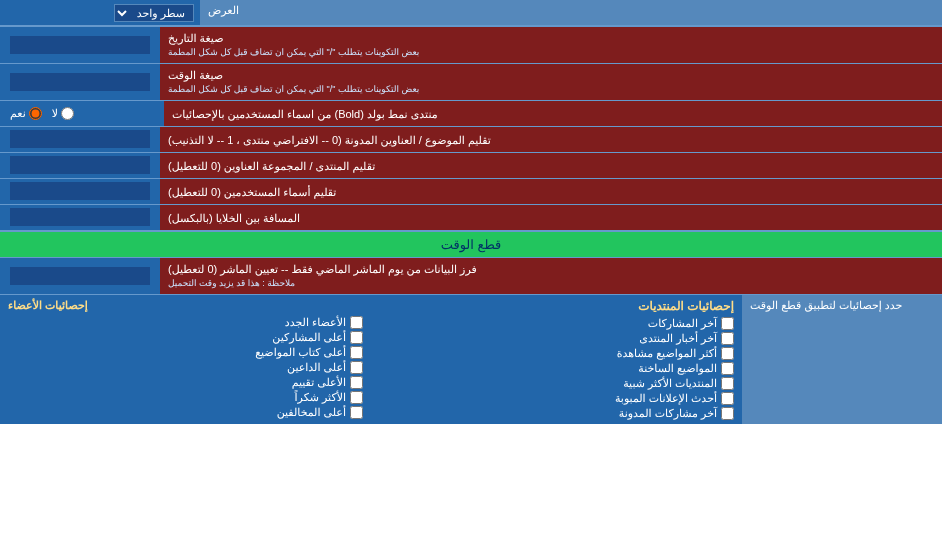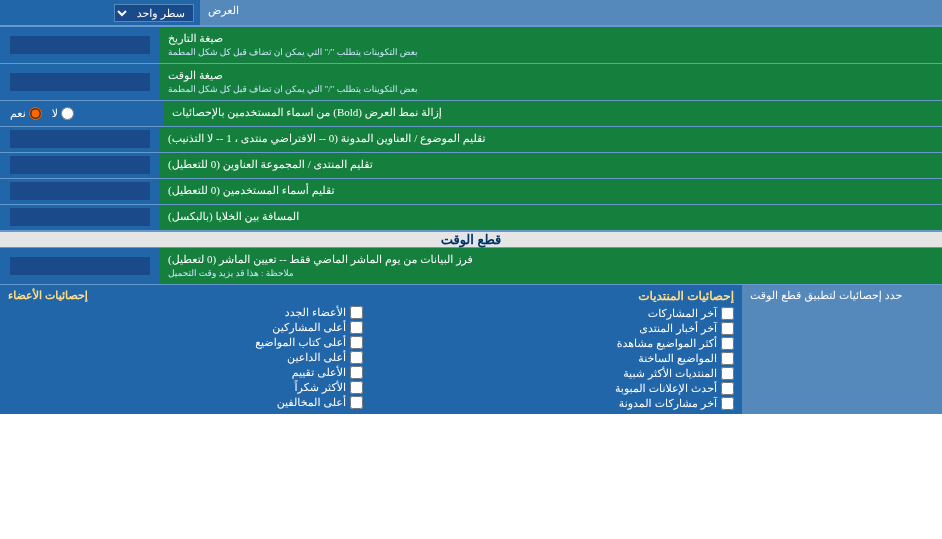--- a/index.html
+++ b/index.html
@@ -13,30 +13,29 @@
       width: 942px;
       background: #fff;
     }
     .row {
       display: flex;
       flex-direction: row;
       border-bottom: 1px solid #6699cc;
       min-height: 26px;
     }
     .label-cell {
-      background: #15803d;
+      background: #7f1d1d;
       color: #fff;
       padding: 4px 8px;
       display: flex;
-      align-items: flex-start;
+      align-items: flex-end;
       justify-content: flex-end;
       text-align: right;
       font-size: 11px;
       line-height: 1.4;
-      font-family: Liberation Serif, serif;
     }
     .label-cell.wide { flex: 1; }
     .input-cell {
       background: #2266aa;
       display: flex;
       align-items: center;
       justify-content: center;
       padding: 2px 4px;
     }
     .input-cell input[type="text"] {
@@ -44,25 +43,26 @@
       color: #fff;
       border: none;
       padding: 2px 6px;
       font-size: 12px;
       text-align: center;
       width: 100%;
       direction: ltr;
     }
     .input-cell.narrow { width: 160px; }
     .section-header {
-      background: #e5e5e5;
+      background: #22c55e;
       color: #003366;
       text-align: center;
       font-size: 13px;
-      font-weight: bold;
+      font-weight: normal;
+      padding: 5px;
       border-bottom: 1px solid #6699cc;
       border-top: 1px solid #6699cc;
     }
     .radio-cell {
       background: #2266aa;
       display: flex;
       align-items: center;
       gap: 10px;
       padding: 2px 10px;
       flex-direction: row-reverse;
@@ -201,21 +201,21 @@
         <span class="sub-text">بعض التكوينات يتطلب "/" التي يمكن ان تضاف قبل كل شكل المطمة</span>
       </div>
     </div>
     <div class="input-cell narrow">
       <input type="text" style="width: 140px;">
     </div>
   </div>
 
   <div class="row">
     <div class="label-cell wide">
-      <span>إزالة نمط العرض (Bold) من اسماء المستخدمين بالإحصائيات</span>
+      <span>منتدى نمط بولد (Bold) من اسماء المستخدمين بالإحصائيات</span>
     </div>
     <div class="radio-cell" style="width:164px;">
       <label>
         <input type="radio" name="bold_remove" value="yes" checked="" style="">
         <span>نعم</span>
       </label>
       <label>
         <input type="radio" name="bold_remove" value="no" style="">
         <span>لا</span>
       </label>

